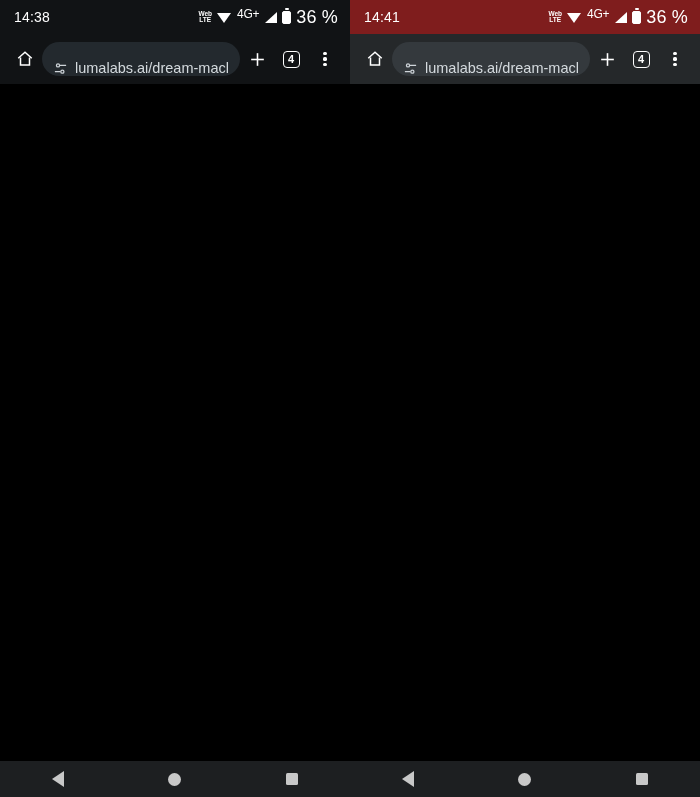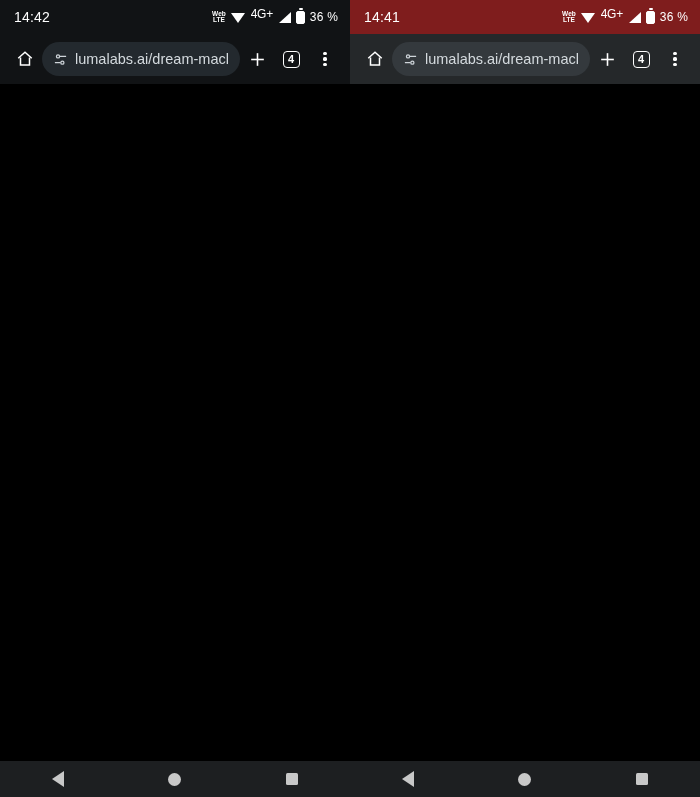--- a/index.html
+++ b/index.html
@@ -21,29 +21,29 @@
   .wifi { width:15px; height:11px; position:relative; }
   .wifi:before { content:""; position:absolute; left:0; top:1px; width:0; height:0;
                  border-left:7.5px solid transparent; border-right:7.5px solid transparent;
                  border-top:10px solid #fff; }
   .lbl4g { font-size:12px; letter-spacing:-.3px; position:relative; top:-3px; }
   .sig { width:13px; height:11px; position:relative; }
   .sig:before { content:""; position:absolute; right:0; bottom:0; width:0; height:0;
                 border-left:12px solid transparent; border-bottom:11px solid #fff; }
   .batt { width:9px; height:13px; border:1.6px solid #fff; border-radius:2px; position:relative; background:#fff; }
   .batt:before { content:""; position:absolute; left:2px; top:-3.2px; width:4px; height:2px; background:#fff; border-radius:1px; }
-  .battpct { font-size:12px; }
+  .battpct { font-size:18px; }
 
   
   .chrome { height:50px; display:flex; align-items:center; gap:0px; padding:0 8px; }
   .panel-left  .chrome { background:#111315; }
   .panel-right .chrome { background:#25282a; }
   .chrome-ic { width:34px; height:34px; display:flex; align-items:center; justify-content:center;
                color:#fff; flex:none; }
-  .urlbar { flex:1; height:34px; border-radius:17px; display:flex; align-items:center;
+  .urlbar { flex:1; height:34px; border-radius:17px; display:flex; align-items:flex-end;
             gap:7px; padding:0 11px; min-width:0; }
   .panel-left  .urlbar { background:#23292e; }
   .panel-right .urlbar { background:#34393d; }
   .urltext { color:#d4dade; font-size:14.5px; white-space:nowrap; overflow:hidden; }
   .tabcount { width:17px; height:17px; border:1.8px solid #fff; border-radius:4px; color:#fff;
               font-size:11px; display:flex; align-items:center; justify-content:center; font-weight:600; }
   .dots { display:flex; flex-direction:column; gap:2.6px; align-items:center; }
   .dots i { width:3.2px; height:3.2px; border-radius:50%; background:#fff; display:block; }
 
   
@@ -63,21 +63,21 @@
   .nav-rec  { width:12px; height:12px; background:#c8c8c8; border-radius:1.5px; }
 </style>
 </head>
 <body>
 
 <div class="screen">
 
   <div class="panel panel-left">
 
     <div class="statusbar">
-      <div>14:42</div>
+      <div>14:38</div>
       <div class="status-right">
         <div class="ic-weblte">
             <span>Web</span>
             <span>LTE</span>
           </div>
         <div class="wifi"></div>
         <div class="lbl4g">4G+</div>
         <div class="sig"></div>
         <div class="batt"></div>
         <div class="battpct">36 %</div>

